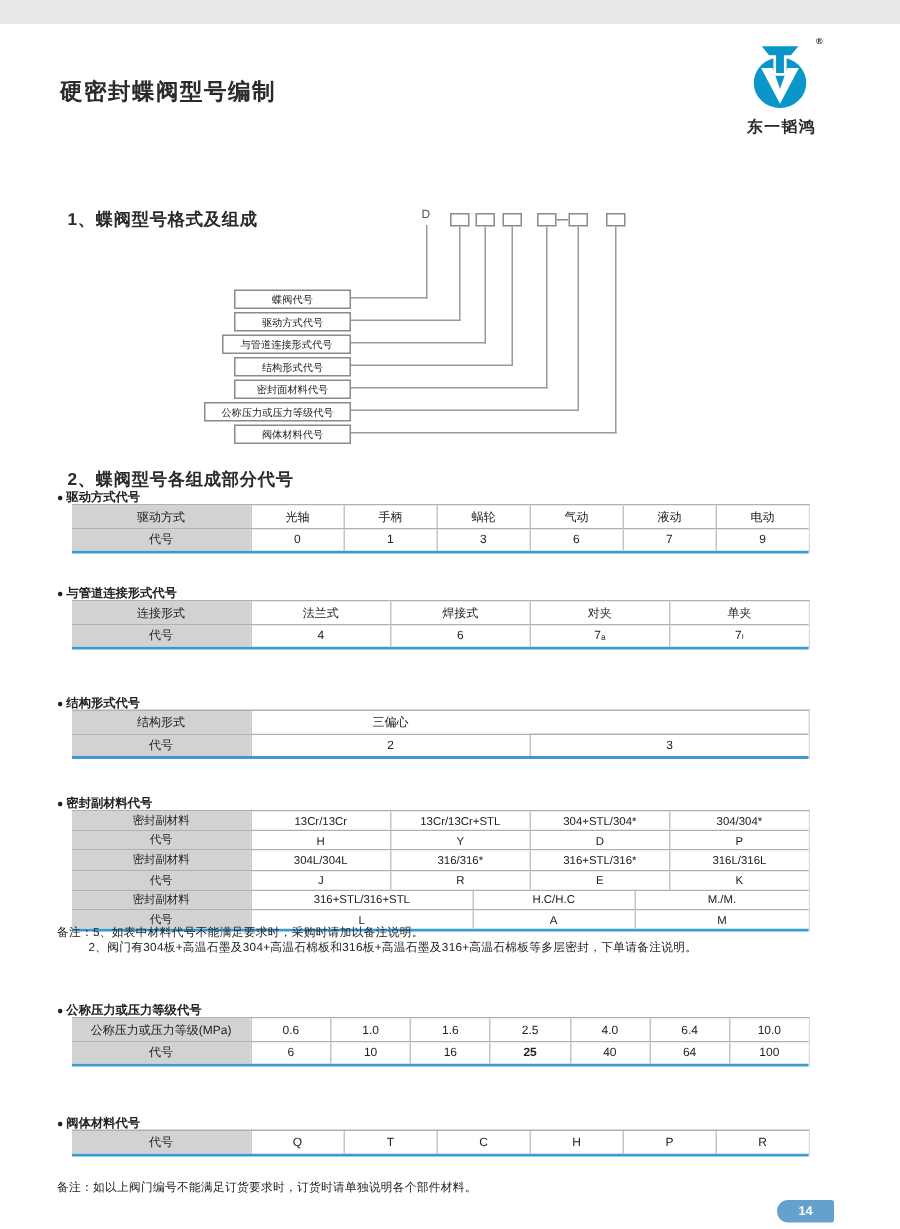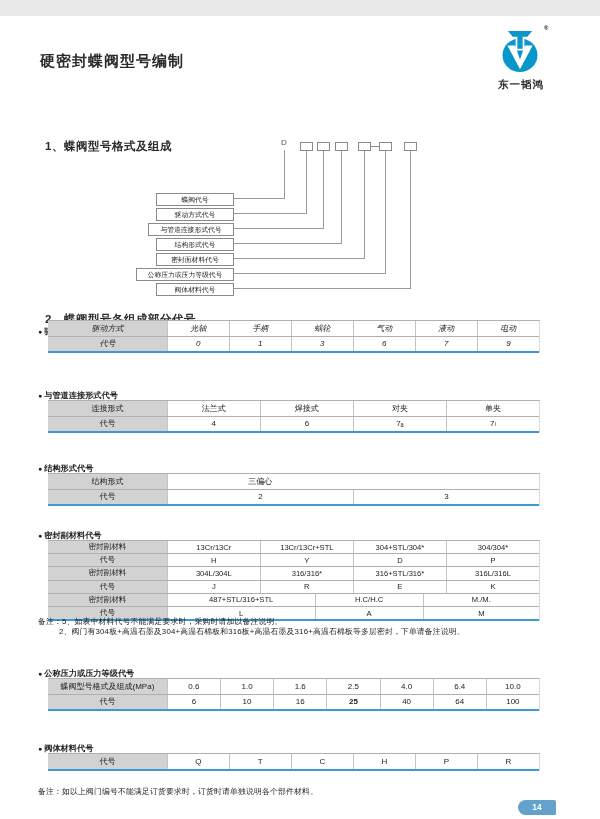--- a/index.html
+++ b/index.html
@@ -91,21 +91,21 @@
   <div class="d-label" style="left:156px;top:192px;width:78px;">驱动方式代号</div>
   <div class="d-label" style="left:148px;top:207px;width:86px;">与管道连接形式代号</div>
   <div class="d-label" style="left:156px;top:222px;width:78px;">结构形式代号</div>
   <div class="d-label" style="left:156px;top:237px;width:78px;">密封面材料代号</div>
   <div class="d-label" style="left:136px;top:252px;width:98px;">公称压力或压力等级代号</div>
   <div class="d-label" style="left:156px;top:267px;width:78px;">阀体材料代号</div>
 
   <div class="sec-h" style="top:296px;">2、蝶阀型号各组成部分代号</div>
 
   <div class="tlabel" style="top:310px;"><span class="bullet">●</span><span>驱动方式代号</span></div>
-  <div class="vtable t15" style="top:304px;font-style:italic;">
+  <div class="vtable t15" style="top:320px;">
       <div class="trow">
         <div class="tcell" style="width: 24.2%;">驱动方式</div>
         <div class="tcell" style="width: 12.63%;">光轴</div>
         <div class="tcell" style="width: 12.63%;">手柄</div>
         <div class="tcell" style="width: 12.63%;">蜗轮</div>
         <div class="tcell" style="width: 12.63%;">气动</div>
         <div class="tcell" style="width: 12.63%;">液动</div>
         <div class="tcell" style="width: 12.65%;">电动</div>
       </div>
       <div class="trow">
@@ -175,38 +175,38 @@
       </div>
       <div class="trow">
         <div class="tcell" style="width: 24.2%;">代号</div>
         <div class="tcell" style="width: 18.95%;">J</div>
         <div class="tcell" style="width: 18.95%;">R</div>
         <div class="tcell" style="width: 18.95%;">E</div>
         <div class="tcell" style="width: 18.95%;">K</div>
       </div>
       <div class="trow">
         <div class="tcell" style="width: 24.2%;">密封副材料</div>
-        <div class="tcell" style="width: 30.1%;">487+STL/316+STL</div>
+        <div class="tcell" style="width: 30.1%;">316+STL/316+STL</div>
         <div class="tcell" style="width: 22%;">H.C/H.C</div>
         <div class="tcell" style="width: 23.7%;">M./M.</div>
       </div>
       <div class="trow">
         <div class="tcell" style="width: 24.2%;">代号</div>
         <div class="tcell" style="width: 30.1%;">L</div>
         <div class="tcell" style="width: 22%;">A</div>
         <div class="tcell" style="width: 23.7%;">M</div>
       </div>
     </div>
   <div class="note" style="top:600px;">备注：5、如表中材料代号不能满足要求时，采购时请加以备注说明。</div>
   <div class="note" style="top:610px;padding-left:21px;">2、阀门有304板+高温石墨及304+高温石棉板和316板+高温石墨及316+高温石棉板等多层密封，下单请备注说明。</div>
 
   <div class="tlabel" style="top:652px;"><span class="bullet">●</span><span>公称压力或压力等级代号</span></div>
   <div class="vtable t15" style="top:662px;">
       <div class="trow">
-        <div class="tcell" style="width: 24.2%;">蝶阀型号格式及组成(MPa)</div>
+        <div class="tcell" style="width: 24.2%;">公称压力或压力等级(MPa)</div>
         <div class="tcell" style="width: 10.83%; text-align: center;">0.6</div>
         <div class="tcell" style="width: 10.83%;">1.0</div>
         <div class="tcell" style="width: 10.83%; text-align: center;">1.6</div>
         <div class="tcell" style="width: 10.83%;">2.5</div>
         <div class="tcell" style="width: 10.83%;">4.0</div>
         <div class="tcell" style="width: 10.83%;">6.4</div>
         <div class="tcell" style="width: 10.82%;">10.0</div>
       </div>
       <div class="trow">
         <div class="tcell" style="width: 24.2%;">代号</div>

